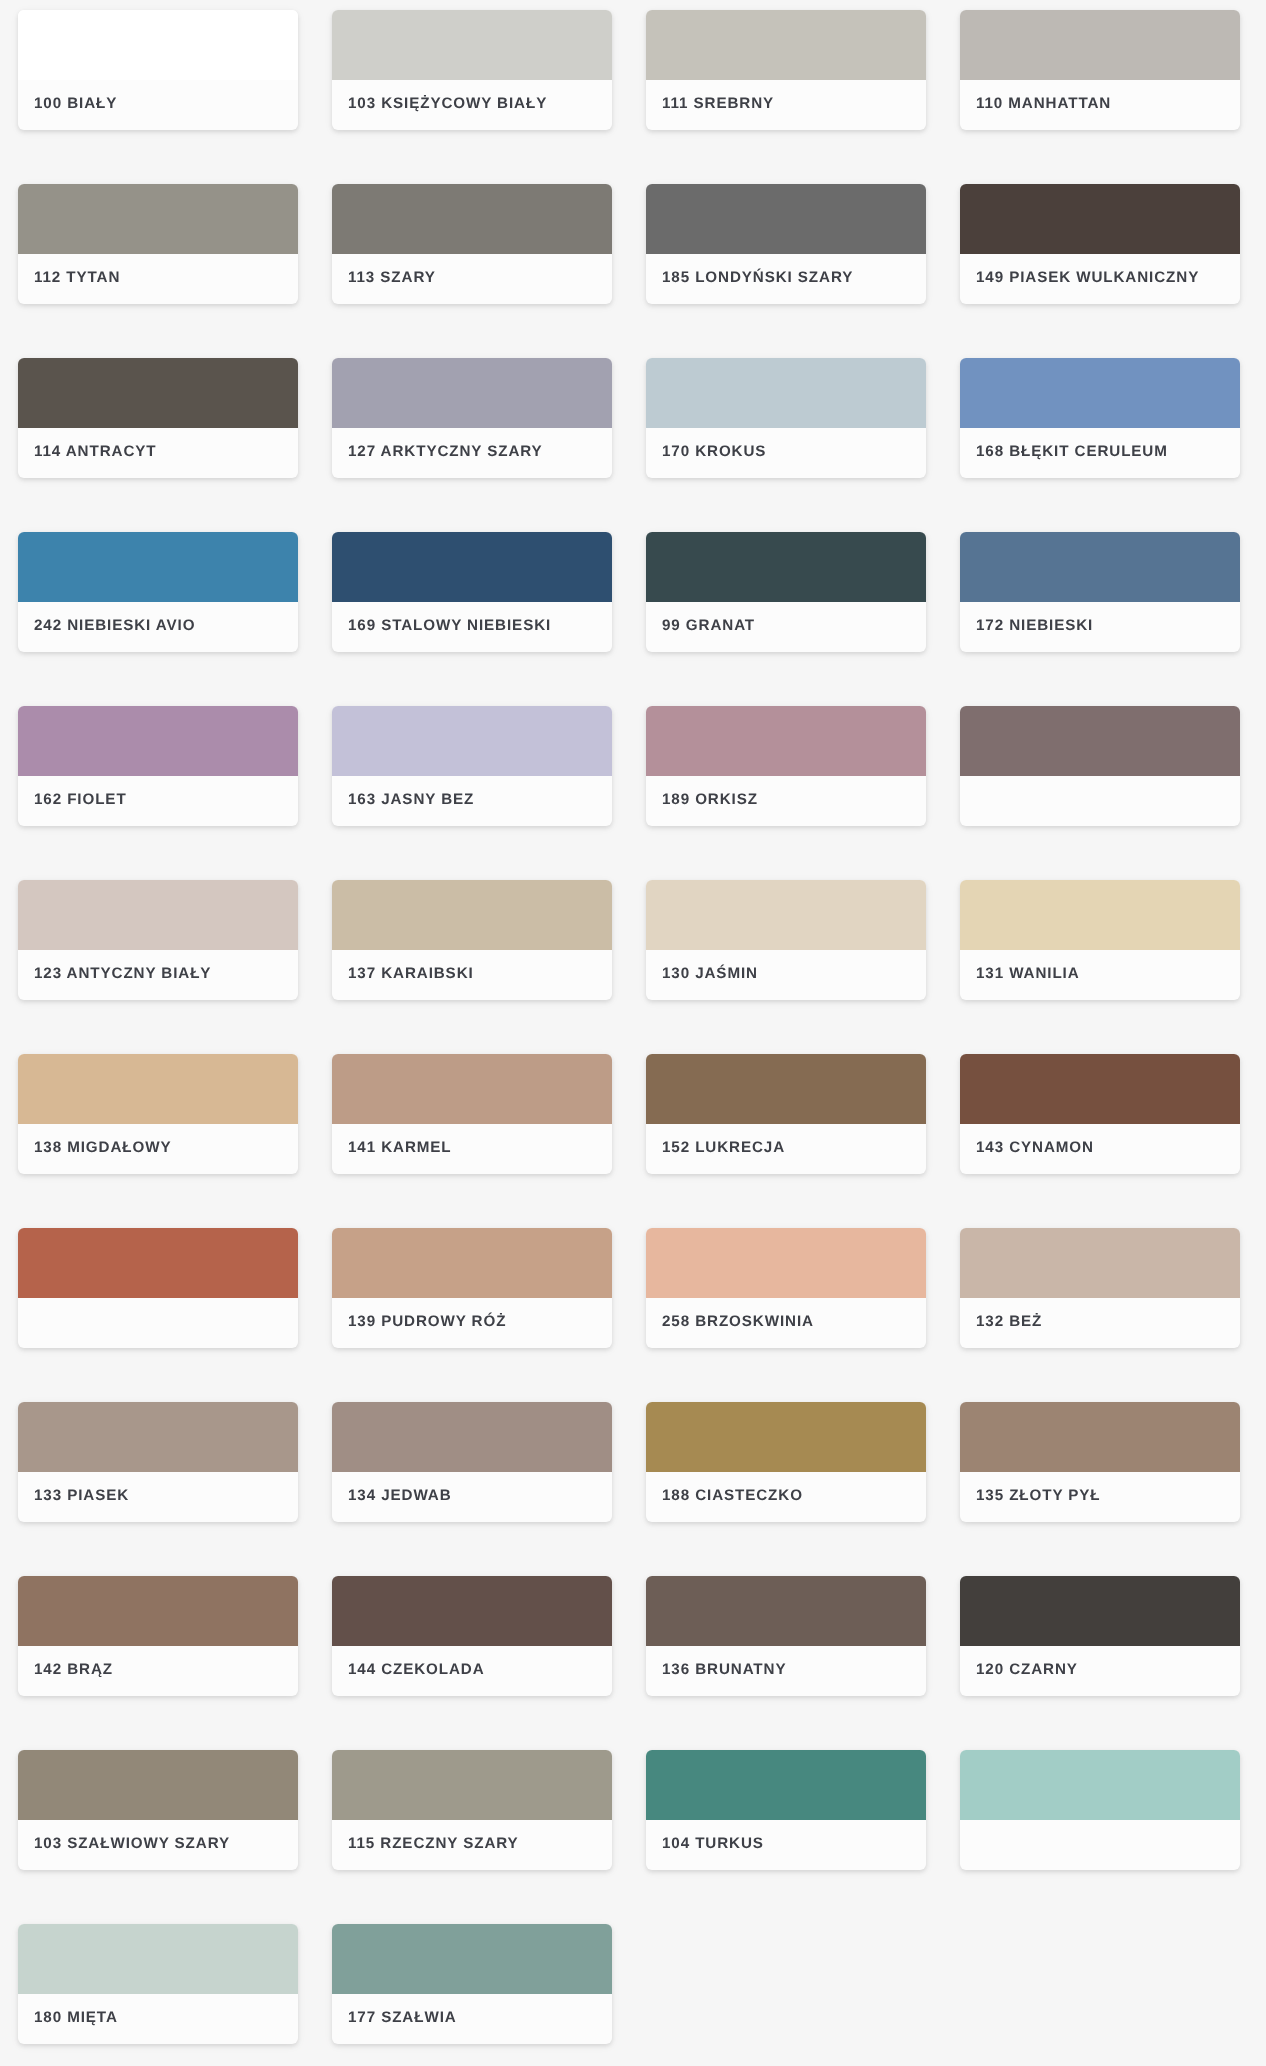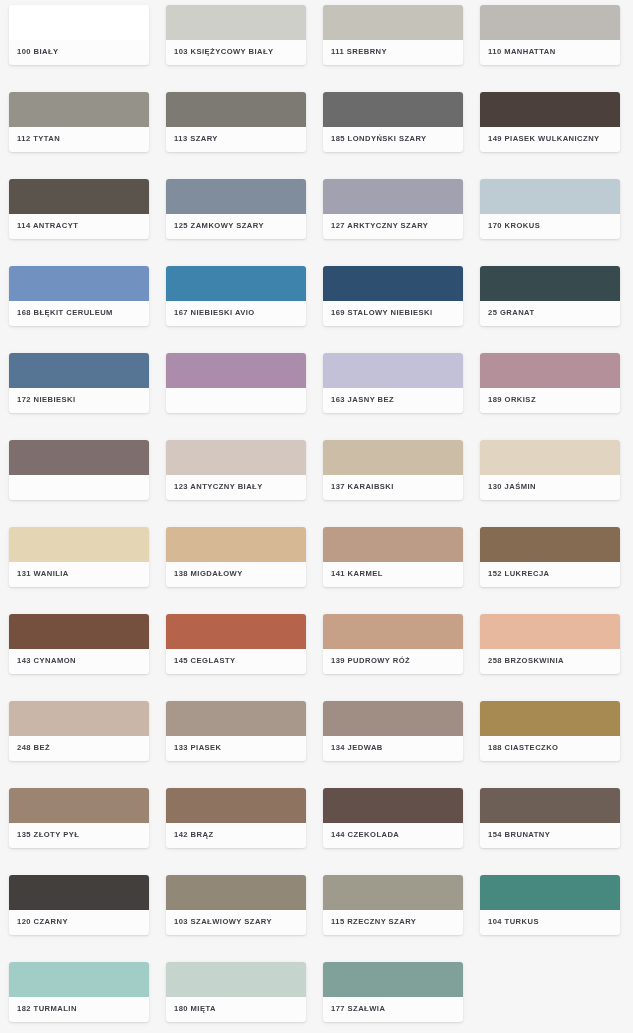--- a/index.html
+++ b/index.html
@@ -113,69 +113,66 @@
         <span class="swatch-label">149 PIASEK WULKANICZNY</span>
       </div>
     </div>
     <div class="swatch-card">
       <div class="swatch-color" style="background: rgb(90, 84, 77);"></div>
       <div class="swatch-label-wrap">
         <span class="swatch-label">114 ANTRACYT</span>
       </div>
     </div>
     <div class="swatch-card">
-      <div class="swatch-color" style="background: rgb(128, 141, 156);"></div>
-      <div class="swatch-label-wrap">
-        <span class="swatch-label">125 ZAMKOWY SZARY</span>
-      </div>
-    </div>
-    <div class="swatch-card">
       <div class="swatch-color" style="background: rgb(162, 161, 176);"></div>
       <div class="swatch-label-wrap">
         <span class="swatch-label">127 ARKTYCZNY SZARY</span>
       </div>
     </div>
     <div class="swatch-card">
       <div class="swatch-color" style="background: rgb(189, 203, 210);"></div>
       <div class="swatch-label-wrap">
         <span class="swatch-label">170 KROKUS</span>
       </div>
     </div>
     <div class="swatch-card">
       <div class="swatch-color" style="background: rgb(113, 146, 192);"></div>
       <div class="swatch-label-wrap">
         <span class="swatch-label">168 BŁĘKIT CERULEUM</span>
       </div>
     </div>
     <div class="swatch-card">
       <div class="swatch-color" style="background: rgb(61, 131, 172);"></div>
       <div class="swatch-label-wrap">
-        <span class="swatch-label">167 NIEBIESKI AVIO</span>
+        <span class="swatch-label">242 NIEBIESKI AVIO</span>
       </div>
     </div>
     <div class="swatch-card">
       <div class="swatch-color" style="background: rgb(46, 79, 112);"></div>
       <div class="swatch-label-wrap">
         <span class="swatch-label">169 STALOWY NIEBIESKI</span>
       </div>
     </div>
     <div class="swatch-card">
       <div class="swatch-color" style="background: rgb(55, 74, 78);"></div>
       <div class="swatch-label-wrap">
-        <span class="swatch-label">25 GRANAT</span>
+        <span class="swatch-label">99 GRANAT</span>
       </div>
     </div>
     <div class="swatch-card">
       <div class="swatch-color" style="background: rgb(86, 116, 147);"></div>
       <div class="swatch-label-wrap">
         <span class="swatch-label">172 NIEBIESKI</span>
       </div>
     </div>
     <div class="swatch-card">
       <div class="swatch-color" style="background: rgb(171, 140, 171);"></div>
+      <div class="swatch-label-wrap">
+        <span class="swatch-label">162 FIOLET</span>
+      </div>
     </div>
     <div class="swatch-card">
       <div class="swatch-color" style="background: rgb(195, 193, 216);"></div>
       <div class="swatch-label-wrap">
         <span class="swatch-label">163 JASNY BEZ</span>
       </div>
     </div>
     <div class="swatch-card">
       <div class="swatch-color" style="background: rgb(180, 144, 154);"></div>
       <div class="swatch-label-wrap">
@@ -228,40 +225,37 @@
       </div>
     </div>
     <div class="swatch-card">
       <div class="swatch-color" style="background: rgb(118, 80, 63);"></div>
       <div class="swatch-label-wrap">
         <span class="swatch-label">143 CYNAMON</span>
       </div>
     </div>
     <div class="swatch-card">
       <div class="swatch-color" style="background: rgb(181, 99, 75);"></div>
-      <div class="swatch-label-wrap">
-        <span class="swatch-label">145 CEGLASTY</span>
-      </div>
     </div>
     <div class="swatch-card">
       <div class="swatch-color" style="background: rgb(198, 161, 136);"></div>
       <div class="swatch-label-wrap">
         <span class="swatch-label">139 PUDROWY RÓŻ</span>
       </div>
     </div>
     <div class="swatch-card">
       <div class="swatch-color" style="background: rgb(231, 183, 158);"></div>
       <div class="swatch-label-wrap">
         <span class="swatch-label">258 BRZOSKWINIA</span>
       </div>
     </div>
     <div class="swatch-card">
       <div class="swatch-color" style="background: rgb(201, 182, 168);"></div>
       <div class="swatch-label-wrap">
-        <span class="swatch-label">248 BEŻ</span>
+        <span class="swatch-label">132 BEŻ</span>
       </div>
     </div>
     <div class="swatch-card">
       <div class="swatch-color" style="background: rgb(168, 151, 139);"></div>
       <div class="swatch-label-wrap">
         <span class="swatch-label">133 PIASEK</span>
       </div>
     </div>
     <div class="swatch-card">
       <div class="swatch-color" style="background: rgb(160, 142, 133);"></div>
@@ -289,21 +283,21 @@
     </div>
     <div class="swatch-card">
       <div class="swatch-color" style="background: rgb(99, 80, 74);"></div>
       <div class="swatch-label-wrap">
         <span class="swatch-label">144 CZEKOLADA</span>
       </div>
     </div>
     <div class="swatch-card">
       <div class="swatch-color" style="background: rgb(109, 94, 86);"></div>
       <div class="swatch-label-wrap">
-        <span class="swatch-label">154 BRUNATNY</span>
+        <span class="swatch-label">136 BRUNATNY</span>
       </div>
     </div>
     <div class="swatch-card">
       <div class="swatch-color" style="background: rgb(67, 63, 60);"></div>
       <div class="swatch-label-wrap">
         <span class="swatch-label">120 CZARNY</span>
       </div>
     </div>
     <div class="swatch-card">
       <div class="swatch-color" style="background: rgb(146, 136, 120);"></div>
@@ -318,23 +312,20 @@
       </div>
     </div>
     <div class="swatch-card">
       <div class="swatch-color" style="background: rgb(71, 136, 127);"></div>
       <div class="swatch-label-wrap">
         <span class="swatch-label">104 TURKUS</span>
       </div>
     </div>
     <div class="swatch-card">
       <div class="swatch-color" style="background: rgb(162, 205, 198);"></div>
-      <div class="swatch-label-wrap">
-        <span class="swatch-label">182 TURMALIN</span>
-      </div>
     </div>
     <div class="swatch-card">
       <div class="swatch-color" style="background: rgb(198, 212, 206);"></div>
       <div class="swatch-label-wrap">
         <span class="swatch-label">180 MIĘTA</span>
       </div>
     </div>
     <div class="swatch-card">
       <div class="swatch-color" style="background: rgb(128, 160, 154);"></div>
       <div class="swatch-label-wrap">

